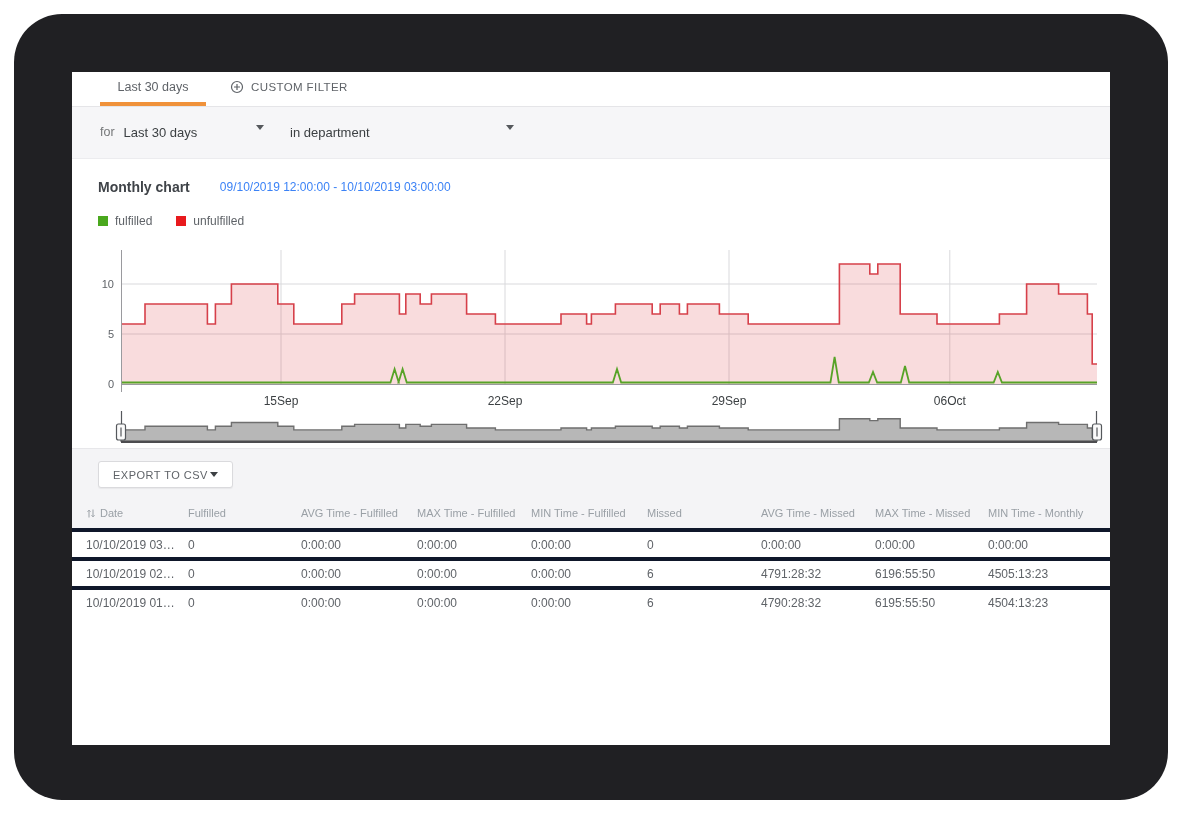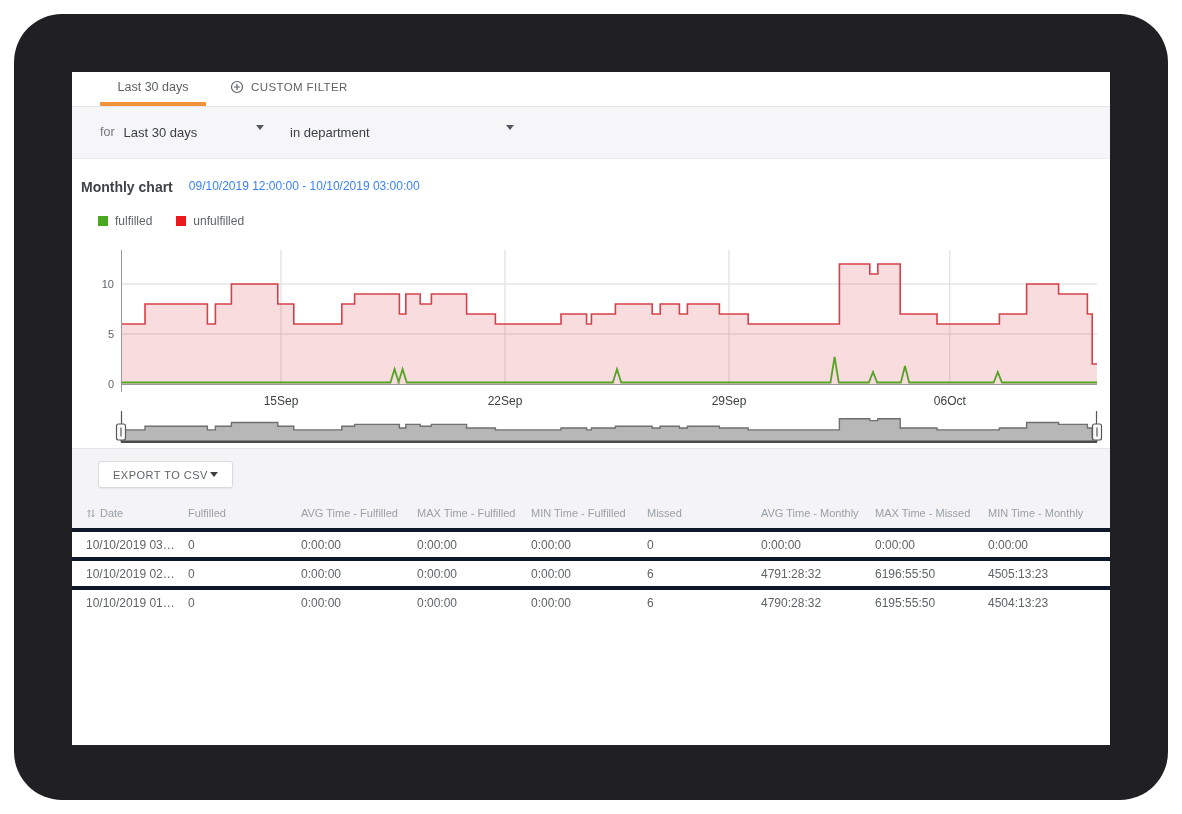--- a/index.html
+++ b/index.html
@@ -23,21 +23,21 @@
   .filter-bar { height:52px; background:#f6f6f8; border-bottom:1px solid #ececef; display:flex; align-items:center; padding-left:28px; }
   .filter-group { display:flex; align-items:flex-start; justify-content:space-between; cursor:pointer; }
   .fg-period { width:164px; margin-right:26px; }
   .fg-dept { width:224px; }
   .filter-prefix { color:#757779; font-size:12.5px; margin-right:9px; }
   .filter-value { color:#3c4043; font-size:13px; flex:1; }
   .caret { width:0; height:0; border-left:4.5px solid transparent; border-right:4.5px solid transparent; border-top:5px solid #55585c; }
 
   
   .chart-area { background:#fff; padding-top:20px; }
-  .chart-title-row { padding-left:9px; display:flex; align-items:flex-start; gap:16px; }
+  .chart-title-row { padding-left:26px; display:flex; align-items:center; gap:30px; }
   .chart-title { font-size:14px; font-weight:bold; color:#3f4348; }
   .chart-range { font-size:12px; color:#3b82f6; }
   .legend { padding-left:26px; margin-top:19px; display:flex; align-items:center; gap:24px; }
   .legend-item { display:flex; align-items:center; gap:7px; font-size:12px; color:#5f6368; }
   .swatch { width:10px; height:10px; display:inline-block; }
   svg.chart { display:block; margin:14px 0 0 14px; }
   .grid-v, .grid-h { stroke:#d9d9dc; stroke-width:1; }
   .axis { stroke:#9a9a9e; stroke-width:1; fill:none; }
   .x-tick { font-size:12px; fill:#3c4043; text-anchor:middle; font-family:"Liberation Sans", sans-serif; }
   .y-tick { font-size:11px; fill:#5f6368; text-anchor:end; font-family:"Liberation Sans", sans-serif; }
@@ -161,21 +161,21 @@
         <div class="th">
           <span>MAX Time - Fulfilled</span>
         </div>
         <div class="th">
           <span>MIN Time - Fulfilled</span>
         </div>
         <div class="th">
           <span>Missed</span>
         </div>
         <div class="th">
-          <span>AVG Time - Monthly</span>
+          <span>AVG Time - Missed</span>
         </div>
         <div class="th">
           <span>MAX Time - Missed</span>
         </div>
         <div class="th">
           <span>MIN Time - Monthly</span>
         </div>
       </div>
     <div id="tbody">
         <div class="tr tgrid">

